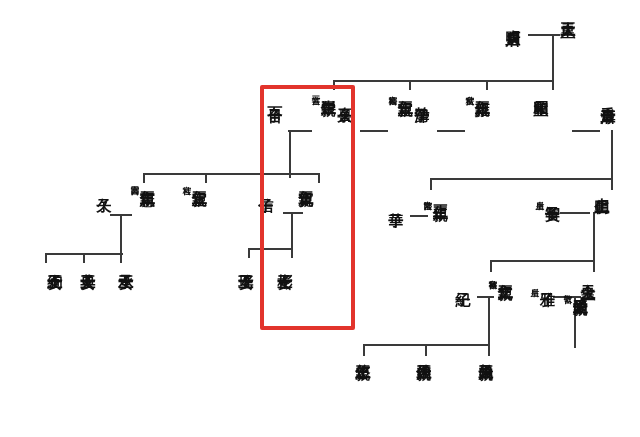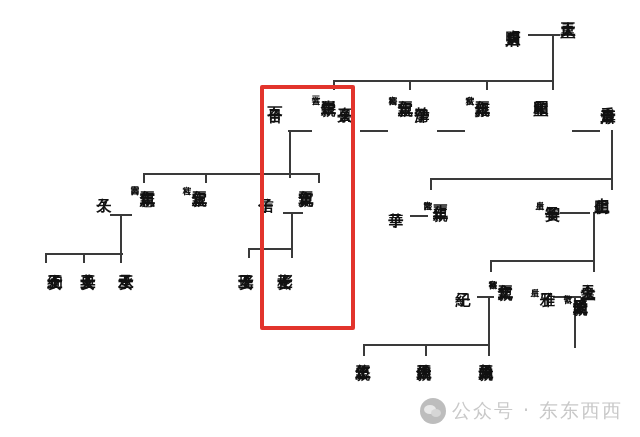--- a/index.html
+++ b/index.html
@@ -254,18 +254,14 @@
         <span class="pname">眞子内親王</span>
       </div>
       <div class="person" style="left: 564px; top: 287px;">
         <span class="pname">愛子内親王</span>
         <span class="ptitle">敬宮</span>
       </div>
     </div>
 
   <div class="redbox" id="redbox" style="left: 260px; top: 85px; width: 95px; height: 245px; border-color: rgb(226, 52, 44);"></div>
 
-  <div class="watermark" id="watermark" style="left: 420px; top: 398px;">
-    <span class="wechat-badge"></span>
-    <span>公众号 · 东东西西</span>
-  </div>
 
 </div>
 
 </body></html>

